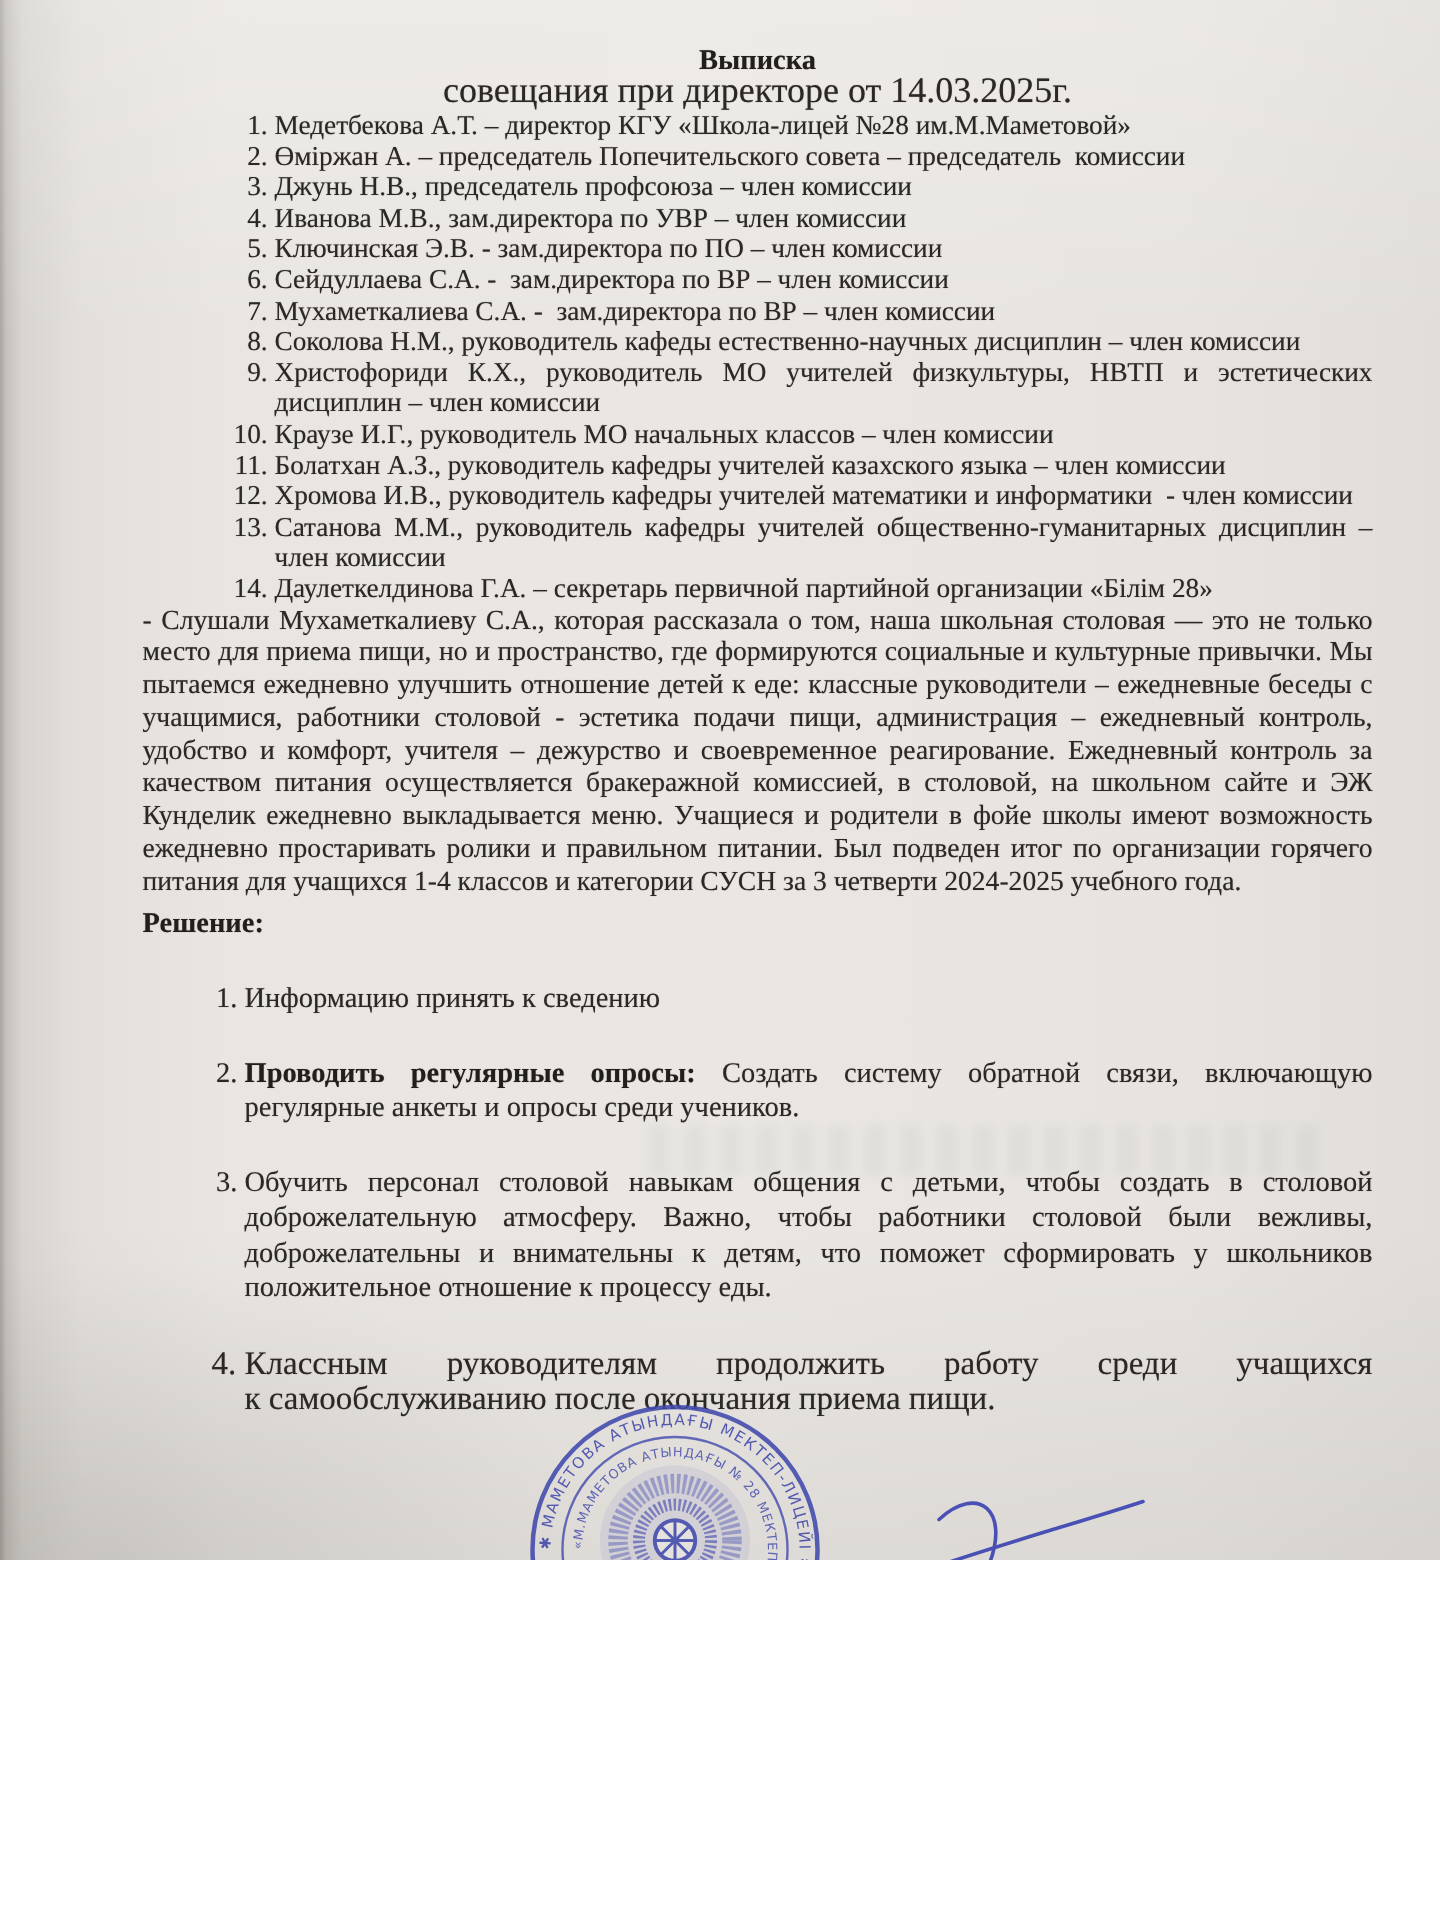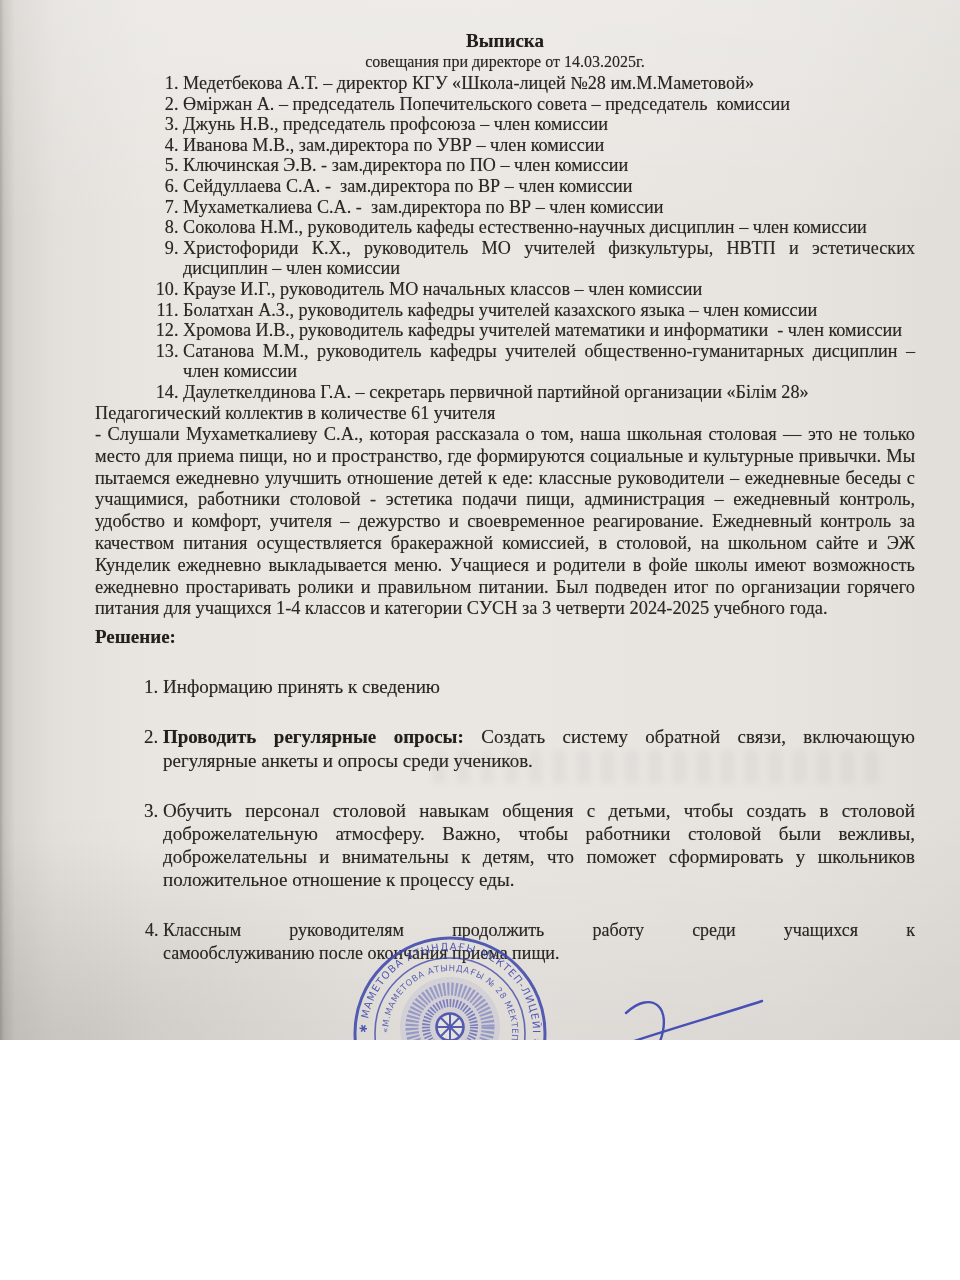--- a/index.html
+++ b/index.html
@@ -17,38 +17,38 @@
       linear-gradient(90deg, #a8a49f 0px, #c5c1bc 4px, #d8d5d0 15px, #e3e0dc 55px, #e9e6e2 150px, #eae7e3 50%, #e7e4e0 82%, #e1ded9 100%),
       #e8e5e1;
   }
   .content {
     position:absolute; left:95px; top:0; width:820px;
     text-shadow:0 0 0.7px rgba(43,39,35,0.45);
   }
   .bold { font-weight:bold; color:#221e1a; }
   .title-block { padding-top:30px; text-align:center; line-height:21px; }
   .title-1, .title-2 { font-size:19px; font-weight:bold; color:#221e1a; }
-  .title-3 { font-size:16px; }
+  .title-3 { font-size:24px; }
   .attendees-heading { font-size:18.5px; line-height:22px; margin-top:3px; padding-left:26px; }
   ol.attendees {
     margin:1px 0 0 0; padding:0 0 0 88px;
     font-size:18.2px; line-height:20.6px;
   }
   ol.attendees li { text-align:justify; white-space:pre-wrap; }
   .staff-note { margin:0; font-size:18.2px; line-height:21.5px; }
   .agenda-heading { margin:0; font-size:18.5px; line-height:22px; }
   .para { margin:0; font-size:18.4px; line-height:21.8px; text-align:justify; }
   .decision-heading { margin:6px 0 0 0; font-size:19px; line-height:22px; }
   ol.decisions {
     margin:1px 0 0 0; padding:0 0 0 68px;
     font-size:19px; line-height:23.2px;
   }
   ol.decisions li { text-align:justify;margin-top:27px; }
   ol.decisions li b { font-weight:bold; color:#221e1a; }
-  ol.decisions li:nth-child(4) { font-size:18px; }
+  ol.decisions li:nth-child(4) { font-size:22px; }
   ol.decisions li:nth-child(4)::first-line { word-spacing:26px; }
   .sig { position:absolute; font-size:19px; white-space:nowrap; text-shadow:0 0 0.7px rgba(43,39,35,0.45); }
   .sig-role-1 { left:248px; top:1042px; }
   .sig-name-1 { left:658px; top:1074px; }
   .sig-role-2 { left:229px; top:1092px; }
   .sig-name-2 { left:643px; top:1092px; }
   .bleed {
     position:absolute; left:432px; top:750px; width:455px; height:34px;
     background:repeating-linear-gradient(90deg, rgba(113,126,106,0.12) 0 15px, rgba(0,0,0,0) 15px 24px);
     filter:blur(3px); opacity:0.55;
@@ -81,21 +81,20 @@
       <li>Мухаметкалиева С.А. -  зам.директора по ВР – член комиссии</li>
       <li>Соколова Н.М., руководитель кафеды естественно-научных дисциплин – член комиссии</li>
       <li>Христофориди К.Х., руководитель МО учителей физкультуры, НВТП и эстетических дисциплин – член комиссии</li>
       <li>Краузе И.Г., руководитель МО начальных классов – член комиссии</li>
       <li>Болатхан А.З., руководитель кафедры учителей казахского языка – член комиссии</li>
       <li>Хромова И.В., руководитель кафедры учителей математики и информатики  - член комиссии</li>
       <li>Сатанова М.М., руководитель кафедры учителей общественно-гуманитарных дисциплин – член комиссии</li>
       <li>Даулеткелдинова Г.А. – секретарь первичной партийной организации «Білім 28»</li>
     </ol>
 
-    <p class="staff-note">Педагогический коллектив в количестве 61 учителя</p>
 
 
 
     <p class="para">- Слушали Мухаметкалиеву С.А., которая рассказала о том, наша школьная столовая — это не только место для приема пищи, но и пространство, где формируются социальные и культурные привычки. Мы пытаемся ежедневно улучшить отношение детей к еде: классные руководители – ежедневные беседы с учащимися, работники столовой - эстетика подачи пищи, администрация – ежедневный контроль, удобство и комфорт, учителя – дежурство и своевременное реагирование. Ежедневный контроль за качеством питания осуществляется бракеражной комиссией, в столовой, на школьном сайте и ЭЖ Кунделик ежедневно выкладывается меню. Учащиеся и родители в фойе школы имеют возможность ежедневно простаривать ролики и правильном питании. Был подведен итог по организации горячего питания для учащихся 1-4 классов и категории СУСН за 3 четверти 2024-2025 учебного года.</p>
 
     <p class="decision-heading bold">Решение:</p>
 
     <ol class="decisions">
       <li><b></b><span>Информацию принять к сведению</span></li>
       <li><b>Проводить регулярные опросы:</b><span> Создать систему обратной связи, включающую регулярные анкеты и опросы среди учеников.</span></li>

